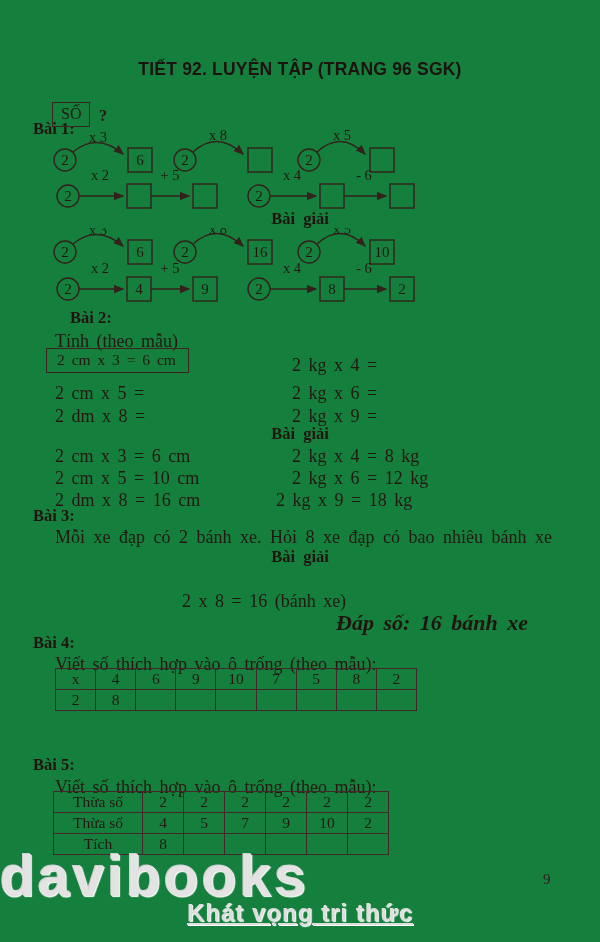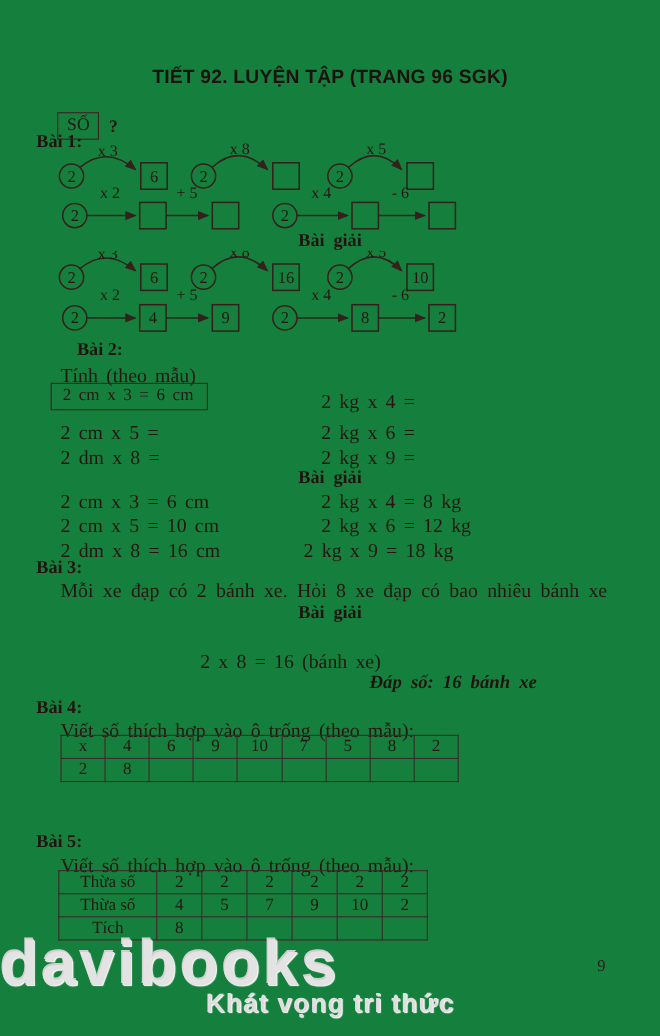--- a/index.html
+++ b/index.html
@@ -22,40 +22,41 @@
   }
   .so-box{
     left:52px;top:102px;border:1.6px solid #3a2420;
     padding:2px 8px 3px 8px;font-size:16px;
   }
   .qmark{left:99px;top:107px;font-size:16px;font-weight:bold;}
   .ex-box{
     left:46px;top:348px;border:1.5px solid #3a2420;
     padding:2px 12px 3px 10px;font-size:15.5px;word-spacing:3px;
   }
-  .dapso{font-weight:bold;font-style:italic;font-size:17px;word-spacing:4px;color:#201410;}
+  .dapso{font-weight:bold;font-style:italic;font-size:22px;word-spacing:4px;color:#201410;}
   table.grid{border-collapse:collapse;table-layout:fixed;}
   table.grid td{
     border:1.5px solid #42262a;text-align:center;
     font-size:15.5px;padding:0;height:20px;color:#241712;
   }
   .hint{left:33px;top:709px;width:548px;font-size:15.5px;line-height:22px;
         text-indent:21px;word-spacing:2px;}
   .hint .hl{font-style:italic;}
   .wm-brand{
     left:0;top:843px;width:600px;text-align:left;
     font-family:"Liberation Sans", sans-serif;font-weight:bold;
     font-size:57px;letter-spacing:3px;color:#e3e3e3;
     text-shadow:-1px -1px 0 #cfcfcf, 1px 1px 1px #ffffff;
   }
   .wm-tag{
     left:0;top:899px;width:600px;text-align:center;
     font-family:"Liberation Sans", sans-serif;font-weight:bold;
     font-size:24px;letter-spacing:1px;color:#dedede;
     text-shadow:1px 1px 1px #ffffff;
+    text-decoration:underline;
   }
   .pagenum{left:543px;top:871px;font-size:15px;color:#30191c;}
   svg text{font-family:"Liberation Serif", serif;fill:#241712;}
   svg .num{font-size:15px;}
   svg .op{font-size:14.5px;}
 </style>
 </head>
 <body>
 
 <div class="page">

